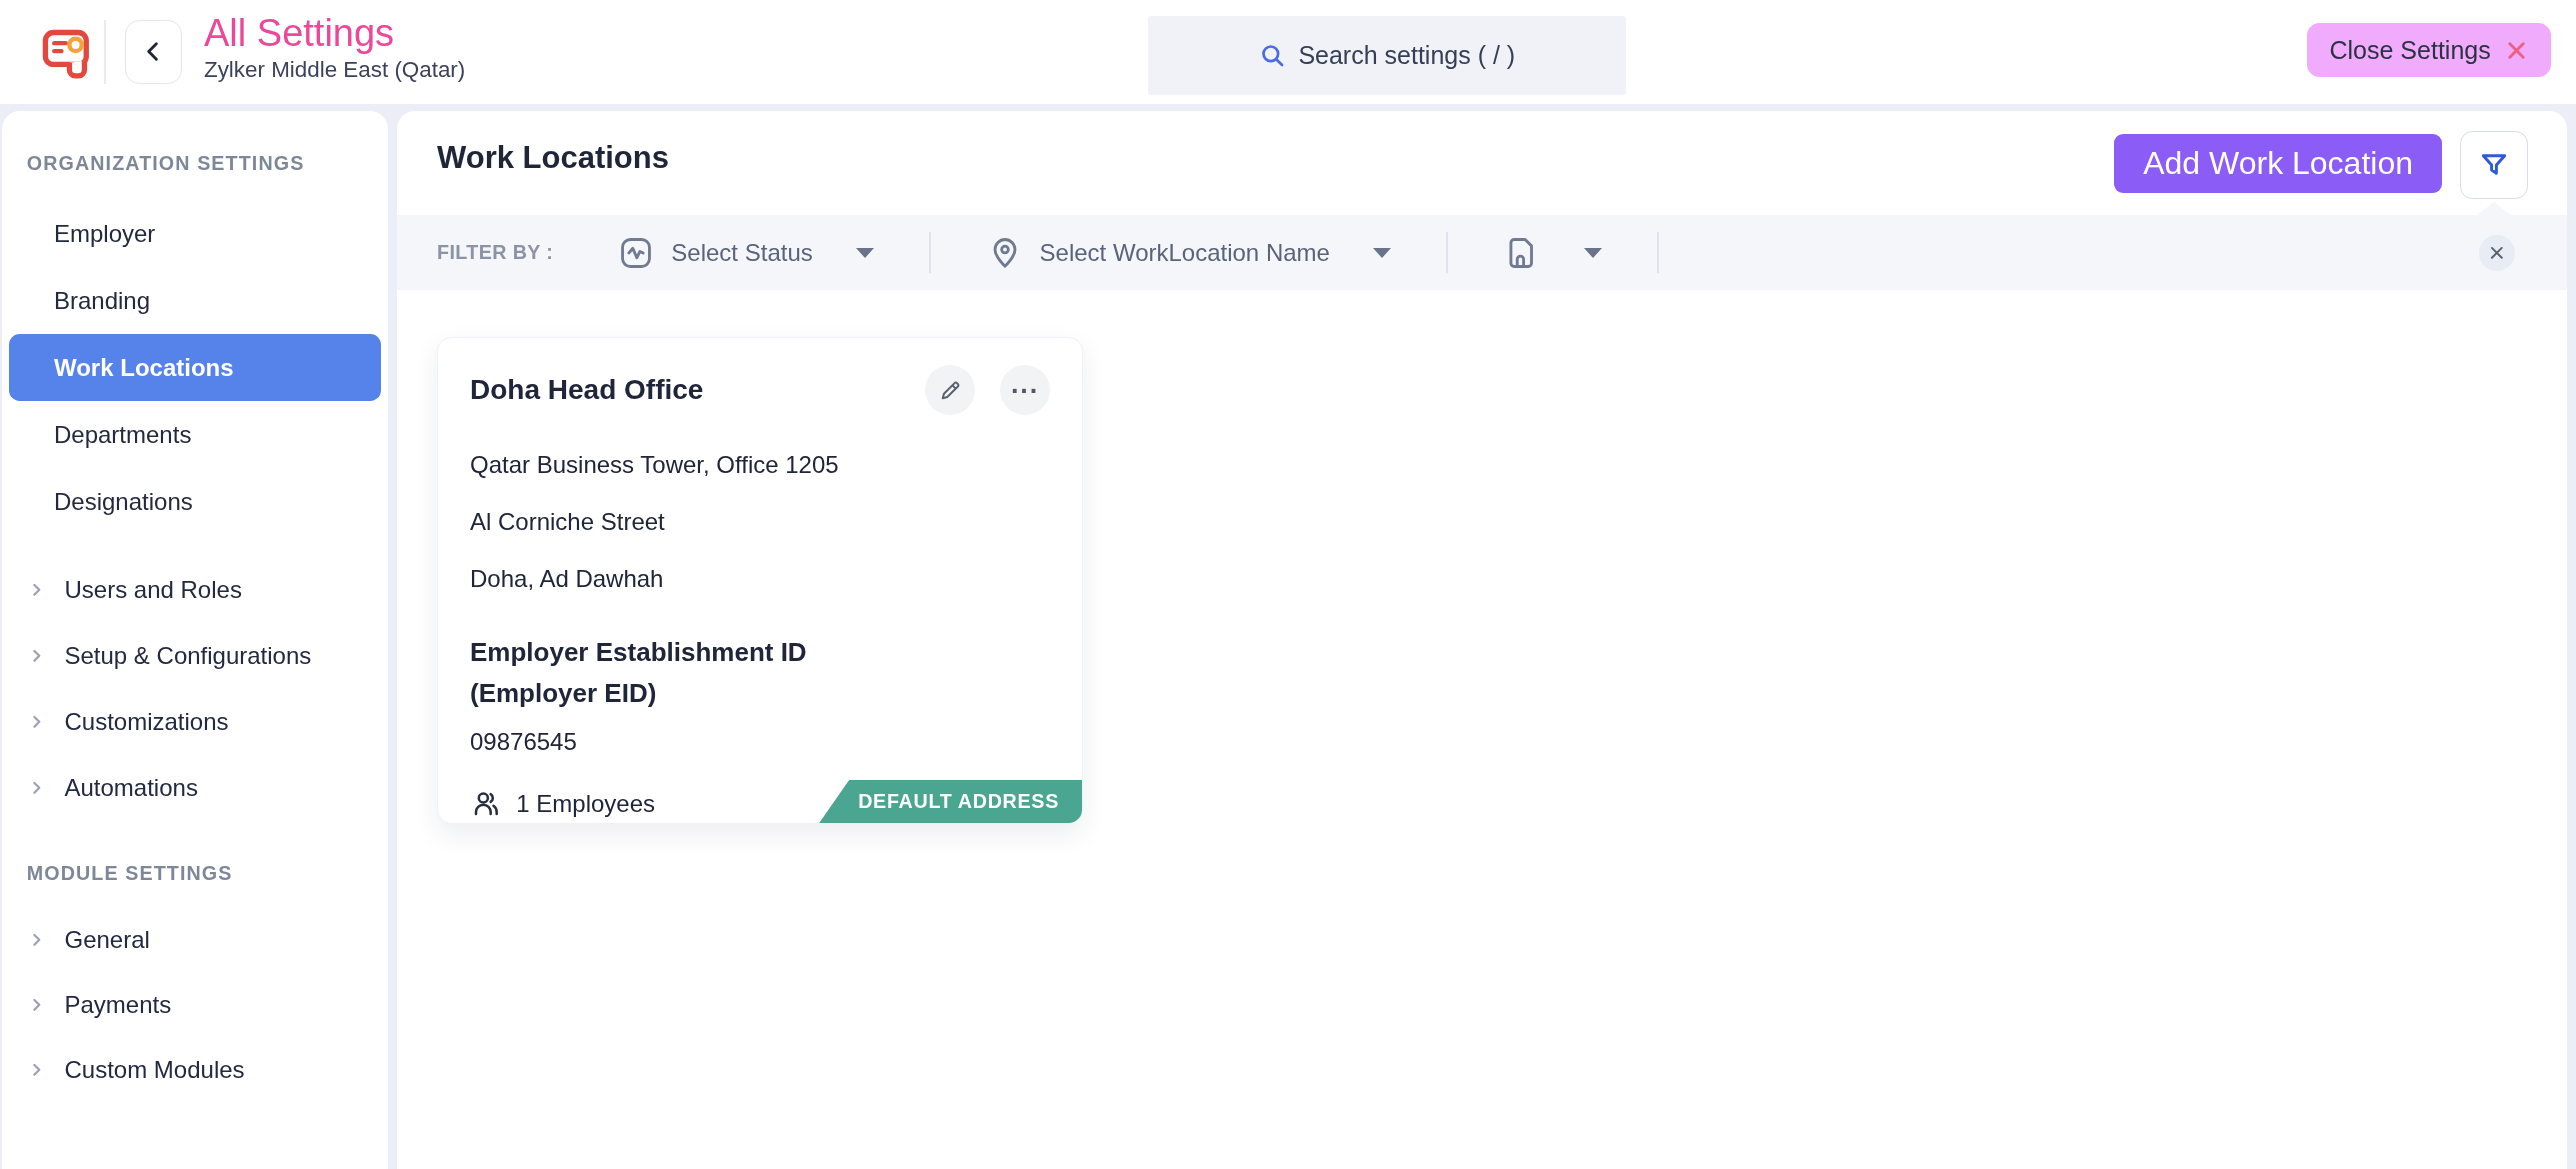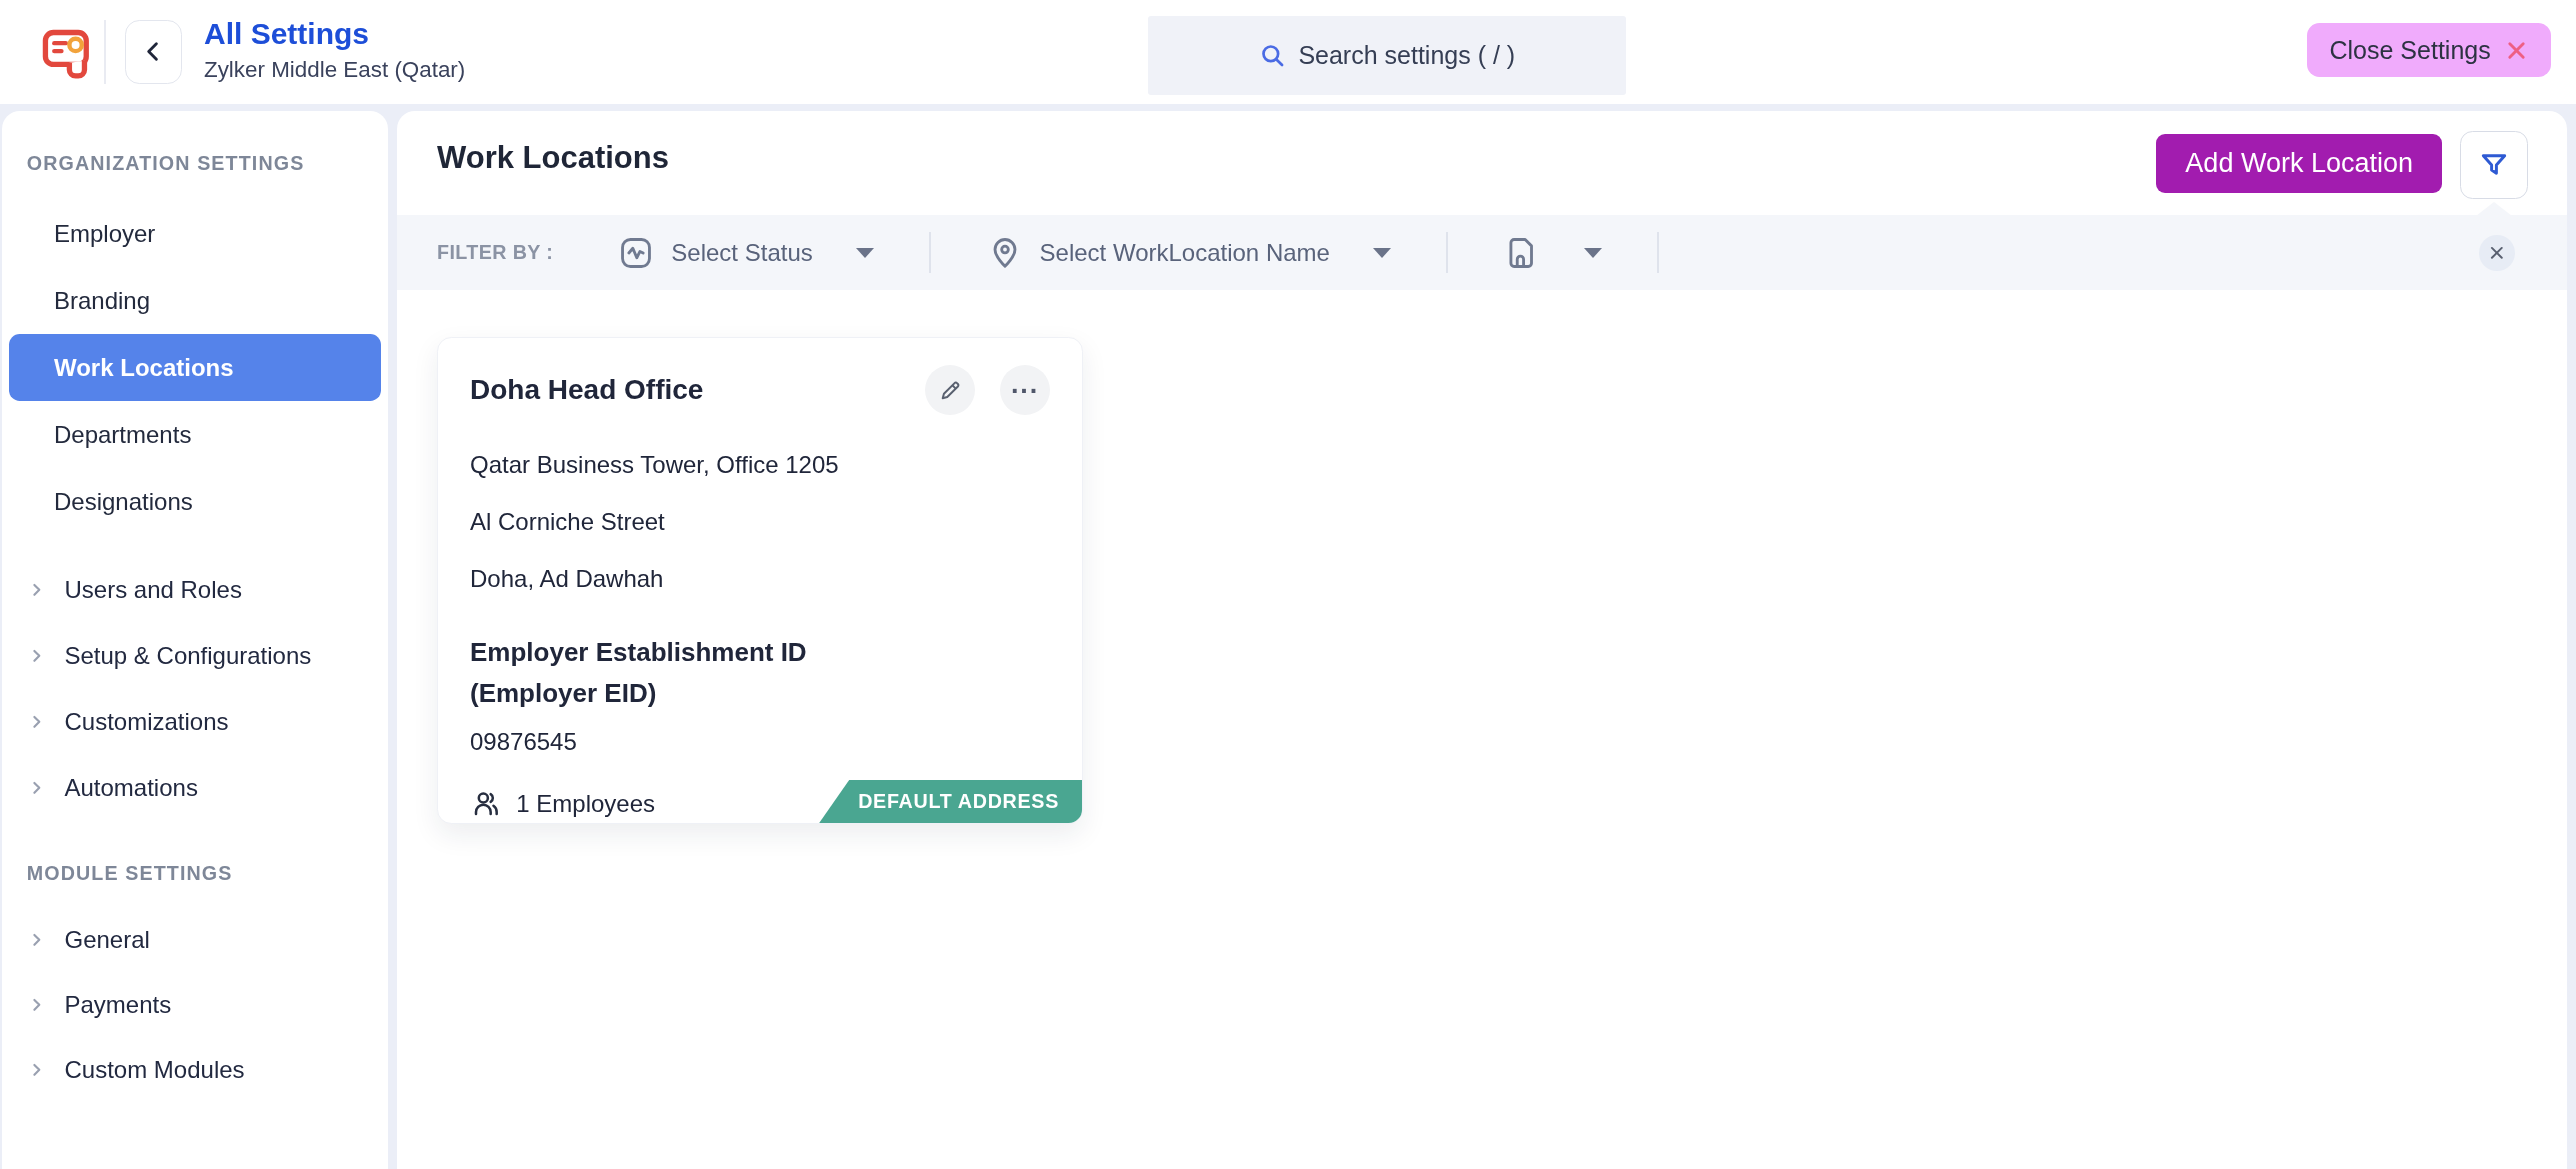--- a/index.html
+++ b/index.html
@@ -14,21 +14,21 @@
   
   .topbar { position: absolute; left: 0; top: 0; width: 2576px; height: 104px; background: #ffffff; }
   .logo { position: absolute; left: 41px; top: 25px; width: 55px; height: 54px; }
   .top-divider { position: absolute; left: 104px; top: 19.7px; width: 1.8px; height: 64px; background: #e9ebf2; }
   .back-btn {
     position: absolute; left: 125px; top: 19.7px; width: 57px; height: 64px;
     border: 1.8px solid #e3e6ee; border-radius: 14.3px; background: #fff;
     display: flex; align-items: center; justify-content: center; cursor: pointer;
   }
   .titles { position: absolute; left: 204px; top: 14.3px; }
-  .app-title { font-size: 30px; font-weight: 700; color: #1d4ed8; line-height: 39px; }
+  .app-title { font-size: 38px; font-weight: 400; color: #ec4899; line-height: 39px; }
   .app-subtitle { font-size: 22.4px; color: #3a425c; margin-top: 3.6px; }
   .searchbar {
     position: absolute; left: 1148px; top: 16px; width: 478px; height: 79px;
     background: #f0f2f8; border-radius: 3px;
     display: flex; align-items: center; justify-content: center; gap: 12.5px; cursor: pointer;
   }
   .searchbar .search-text { font-size: 25px; color: #353e54; }
   .close-btn {
     position: absolute; right: 25px; top: 23px; height: 54px; padding: 0 23px;
     background: #f0abfc; border-radius: 12.5px;
@@ -67,22 +67,22 @@
   .group-row { height: 66px; padding-left: 25px; gap: 18px; }
   .group-row .label { font-size: 24px; color: #222940; }
   .module-row { height: 65px; padding-left: 25px; gap: 18px; }
   .module-row .label { font-size: 24px; color: #222940; }
 
   
   .main-header { position: relative; height: 104px; }
   .page-title { position: absolute; left: 40px; top: 29px; font-size: 31px; font-weight: 600; color: #1f2637; }
   .add-btn {
     position: absolute; right: 125px; top: 23px; height: 59px; padding: 0 29px;
-    background: #a21caf; border-radius: 9px; border: none; cursor: pointer;
-    color: #fff; font-size: 27px; font-weight: 500;
+    background: #8b5cf6; border-radius: 9px; border: none; cursor: pointer;
+    color: #fff; font-size: 32px; font-weight: 500;
     font-family: "Liberation Sans", "DejaVu Sans", sans-serif;
     display: flex; align-items: center;
   }
   .filter-toggle-btn {
     position: absolute; right: 39px; top: 19.7px; width: 68px; height: 68px;
     background: #fff; border: 1.8px solid #d8dce6; border-radius: 12.5px; cursor: pointer;
     display: flex; align-items: center; justify-content: center;
   }
 
   

